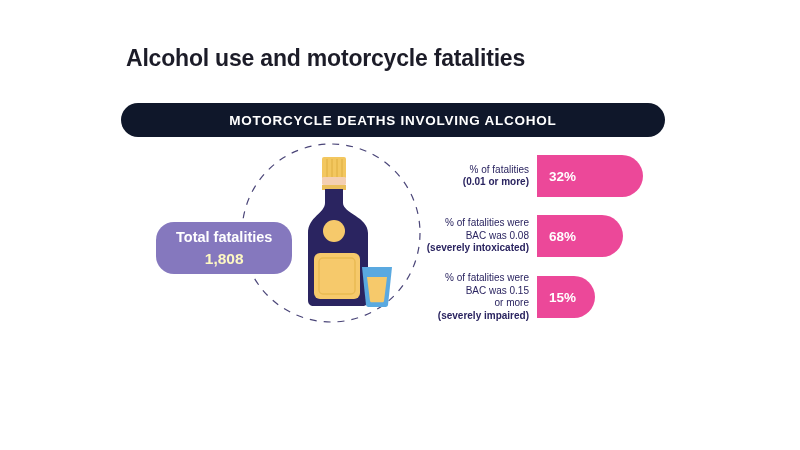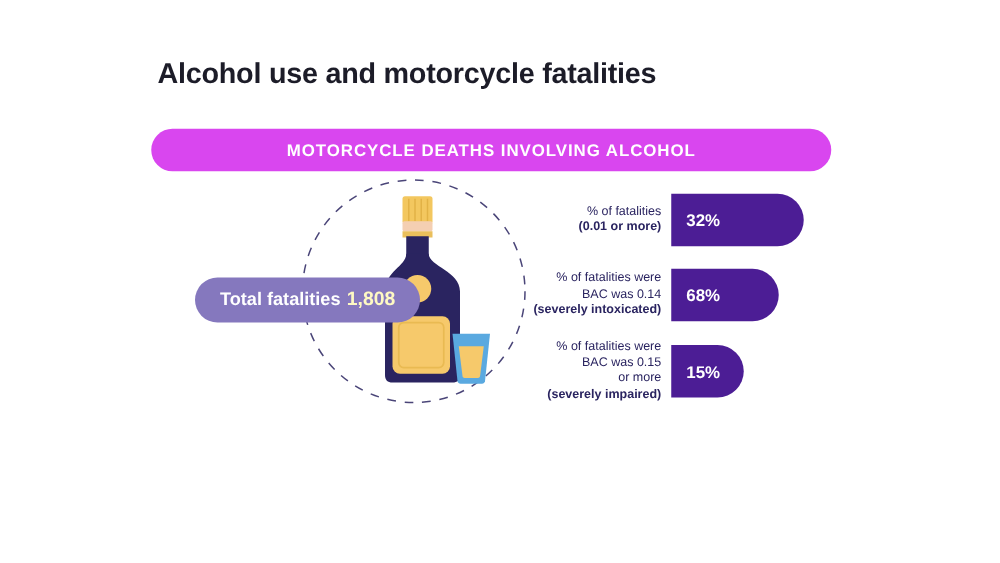--- a/index.html
+++ b/index.html
@@ -32,21 +32,21 @@
     white-space: nowrap;
   }
 
   
   .banner {
     position: absolute;
     left: 121px;
     top: 103px;
     width: 544px;
     height: 34px;
-    background: #d946ef;
+    background: #0f172a;
     border-radius: 17px;
     display: flex;
     align-items: center;
     justify-content: center;
   }
   .banner-text {
     color: #ffffff;
     font-size: 13.5px;
     font-weight: bold;
     letter-spacing: 0.75px;
@@ -74,29 +74,30 @@
     top: 15px;
     width: 110px;
     height: 155px;
   }
 
   
   .total-pill {
     position: absolute;
     left: 156px;
     top: 222px;
-    height: 36px;
+    height: 52px;
     padding: 0 20px;
     background: #8578be;
     border-radius: 18px;
     display: flex;
     align-items: center;
     justify-content: center;
     gap: 5px;
     z-index: 5;
+    flex-direction: column;
   }
   .total-pill-label {
     color: #ffffff;
     font-size: 14.5px;
     font-weight: bold;
     white-space: nowrap;
   }
   .total-pill-value {
     color: #fef9c3;
     font-size: 15.5px;
@@ -122,21 +123,21 @@
     color: #2a2460;
     font-size: 10px;
     line-height: 12.5px;
   }
   .bar-label .bold {
     font-weight: bold;
   }
 
   .bar {
     height: 42px;
-    background: #4c1d95;
+    background: #ec4899;
     border-radius: 0 21px 21px 0;
     display: flex;
     align-items: center;
     padding-left: 12px;
     box-sizing: border-box;
   }
   .bar-value {
     color: #ffffff;
     font-size: 13.5px;
     font-weight: bold;
@@ -199,21 +200,21 @@
       <div class="bold">(0.01 or more)</div>
     </div>
     <div class="bar" style="width:106px">
       <span class="bar-value">32%</span>
     </div>
   </div>
 
   <div class="bar-row bar-row-2">
     <div class="bar-label">
       <div>% of fatalities were</div>
-      <div>BAC was 0.14</div>
+      <div>BAC was 0.08</div>
       <div class="bold">(severely intoxicated)</div>
     </div>
     <div class="bar" style="width:86px">
       <span class="bar-value">68%</span>
     </div>
   </div>
 
   <div class="bar-row bar-row-3">
     <div class="bar-label">
       <div>% of fatalities were</div>

